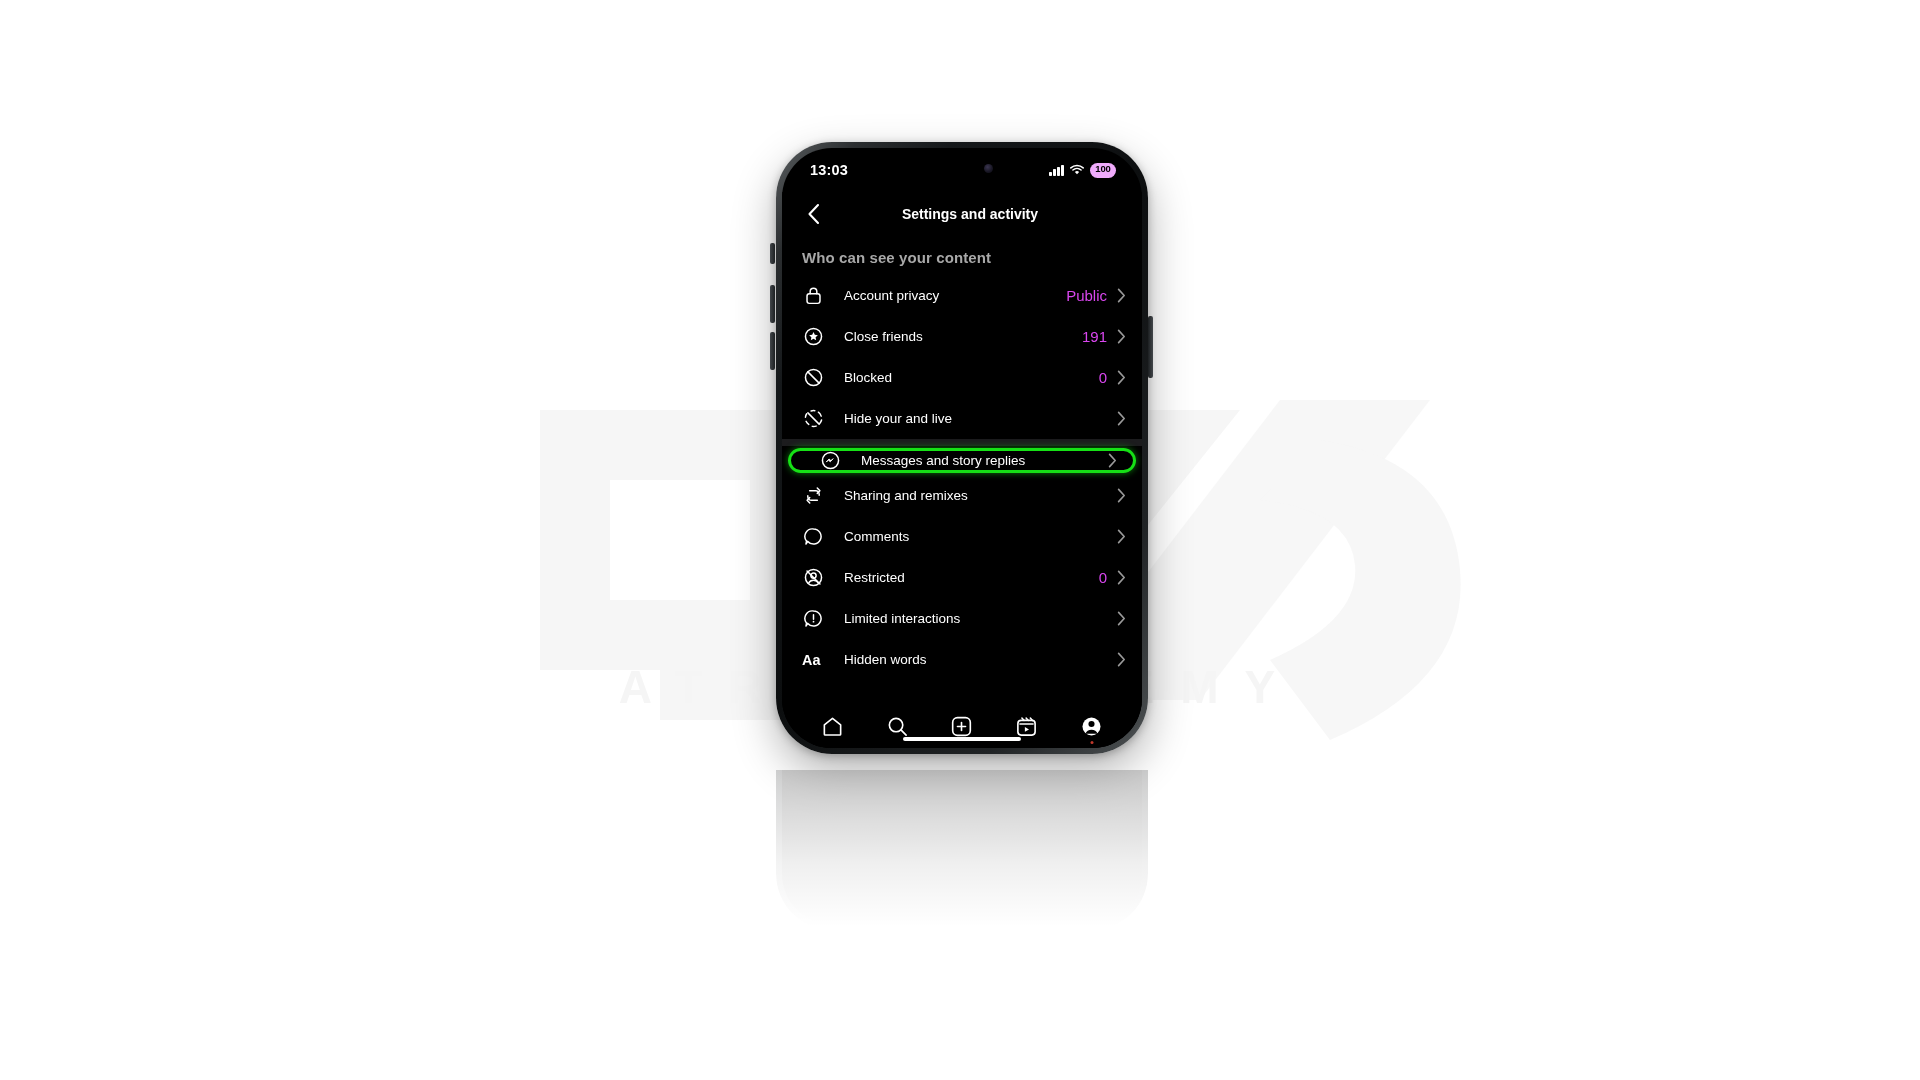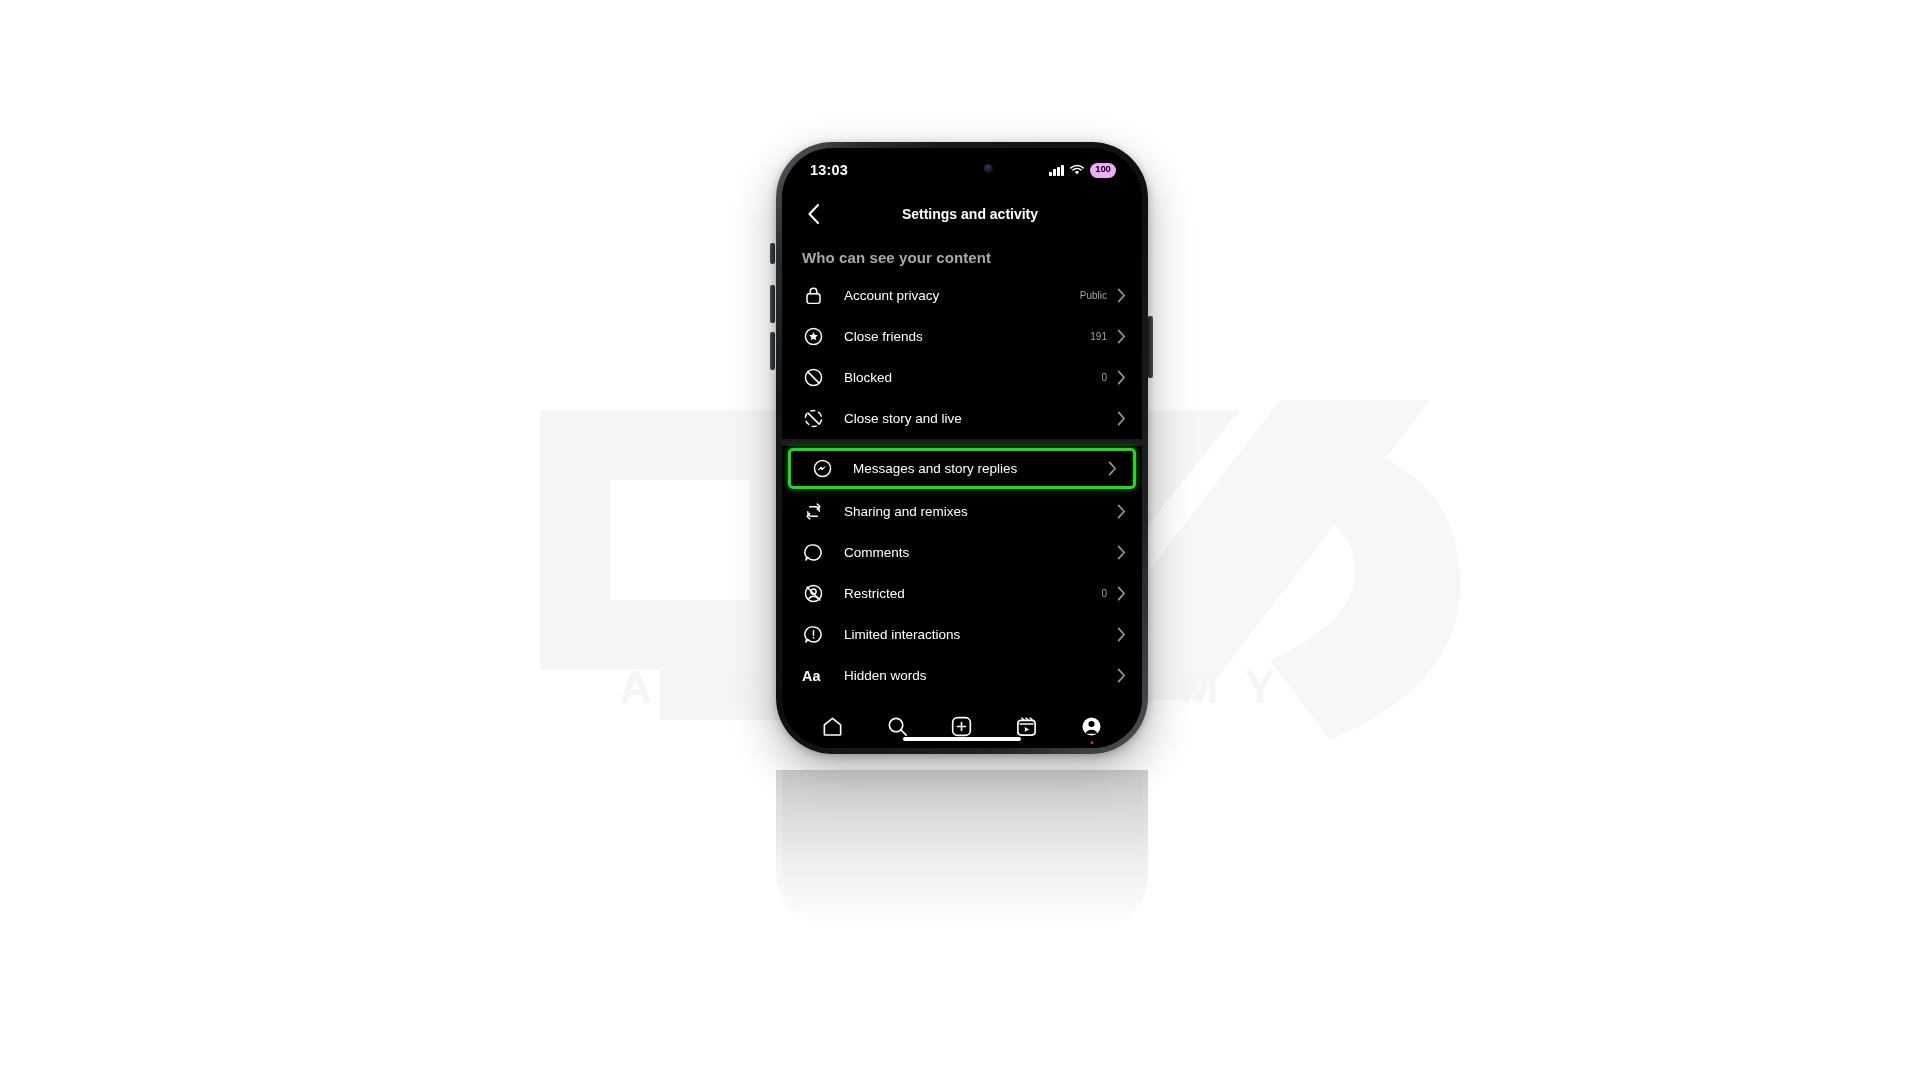--- a/index.html
+++ b/index.html
@@ -151,37 +151,37 @@
     color:#fff;
   }
   .row-label {
     margin-left: 20px;
     color:#fff;
     font-size: 13.5px;
     white-space: nowrap;
   }
   .row-value {
     margin-left: auto;
-    color:#a3a3a3;
-    font-size: 10px;
+    color:#d946ef;
+    font-size: 15px;
     padding-right: 10px;
   }
   .row-chev { color:#8d8d8d; display:flex; align-items:center; }
   .row-value + .row-chev { margin-left: 0; }
   .row-chev:only-of-type { margin-left: auto; }
   .row .row-chev { margin-left: auto; }
   .row .row-value ~ .row-chev { margin-left: 0; }
 
   
   .row.highlight {
     border: 3.5px solid var(--hl, #16e016);
-    border-radius: 5px;
+    border-radius: 15px;
     margin: 2px 6px;
-    height: 41px;
-    padding-left: 20px;
+    height: 25px;
+    padding-left: 28px;
     box-shadow: 0 0 7px rgba(22,224,22,.55);
   }
 
   
   .tabbar {
     position: absolute; left:0; right:0; bottom:0;
     height: 44px;
     background:#000;
     display:flex; align-items:center;
     padding: 0 18px;
@@ -330,21 +330,21 @@
                 </svg>
               </span>
             </div>
             <div class="row">
               <span class="row-ico">
                 <svg width="21" height="21" viewBox="0 0 24 24">
                   <path d="M4.2 6.6 a9.2 9.2 0 0 0 -1.4 4 M3.5 15.2 a9.2 9.2 0 0 0 3.1 3.6 M10.6 21 a9.2 9.2 0 0 0 4.4 -.3 M18.9 18 a9.2 9.2 0 0 0 2.3 -4.3 M20.8 9.3 A9.2 9.2 0 0 0 17.6 4.8 M13.5 3.1 a9.2 9.2 0 0 0 -4.2 .3" stroke="#fff" fill="none" stroke-width="1.7" stroke-linecap="round" stroke-linejoin="round"></path>
                   <path d="M5.6 5.6 L18.4 18.4" stroke="#fff" fill="none" stroke-width="1.7" stroke-linecap="round" stroke-linejoin="round"></path>
                 </svg>
               </span>
-              <span class="row-label">Close story and live</span>
+              <span class="row-label">Hide your and live</span>
               <span class="row-chev">
                 <svg width="9" height="15" viewBox="0 0 9 15">
                   <path d="M1.6 1.4 L7.2 7.5 L1.6 13.6" stroke="#9a9a9a" stroke-width="1.6" fill="none" stroke-linecap="round" stroke-linejoin="round"></path>
                 </svg>
               </span>
             </div>
             <div class="sep"></div>
             <div class="row highlight" style="--hl:#16e016">
               <span class="row-ico">
                 <svg width="21" height="21" viewBox="0 0 24 24">

